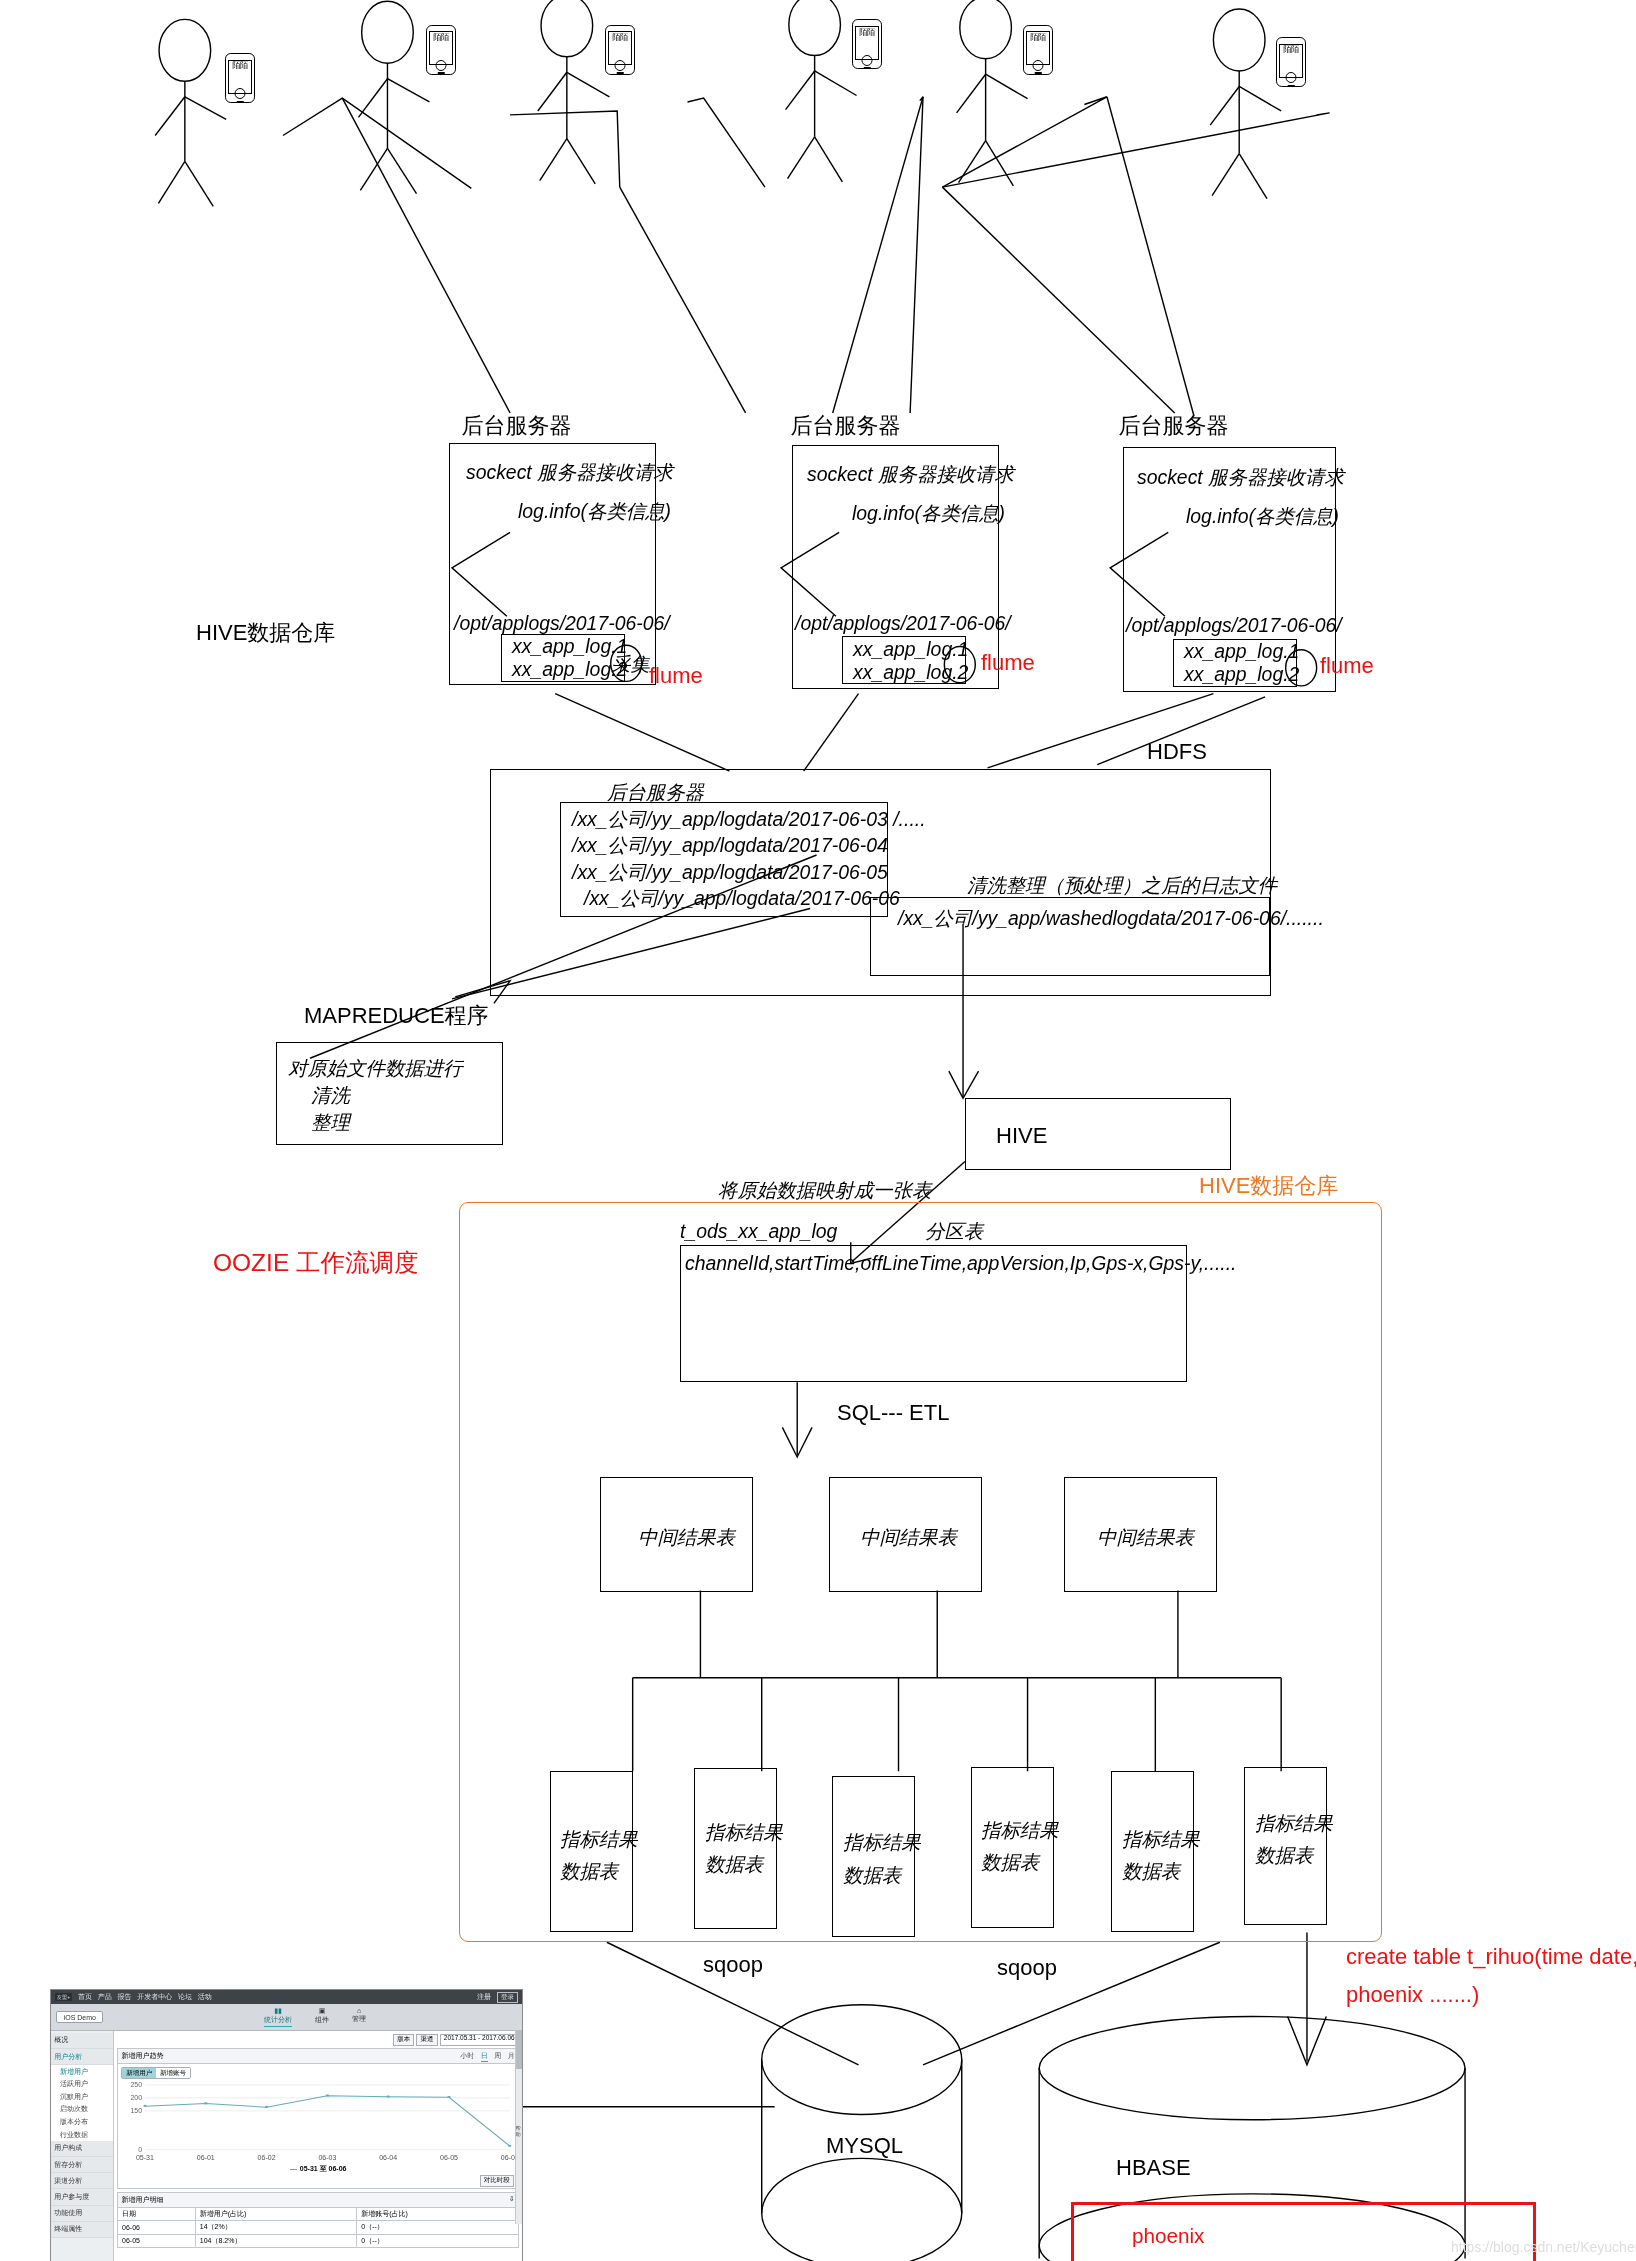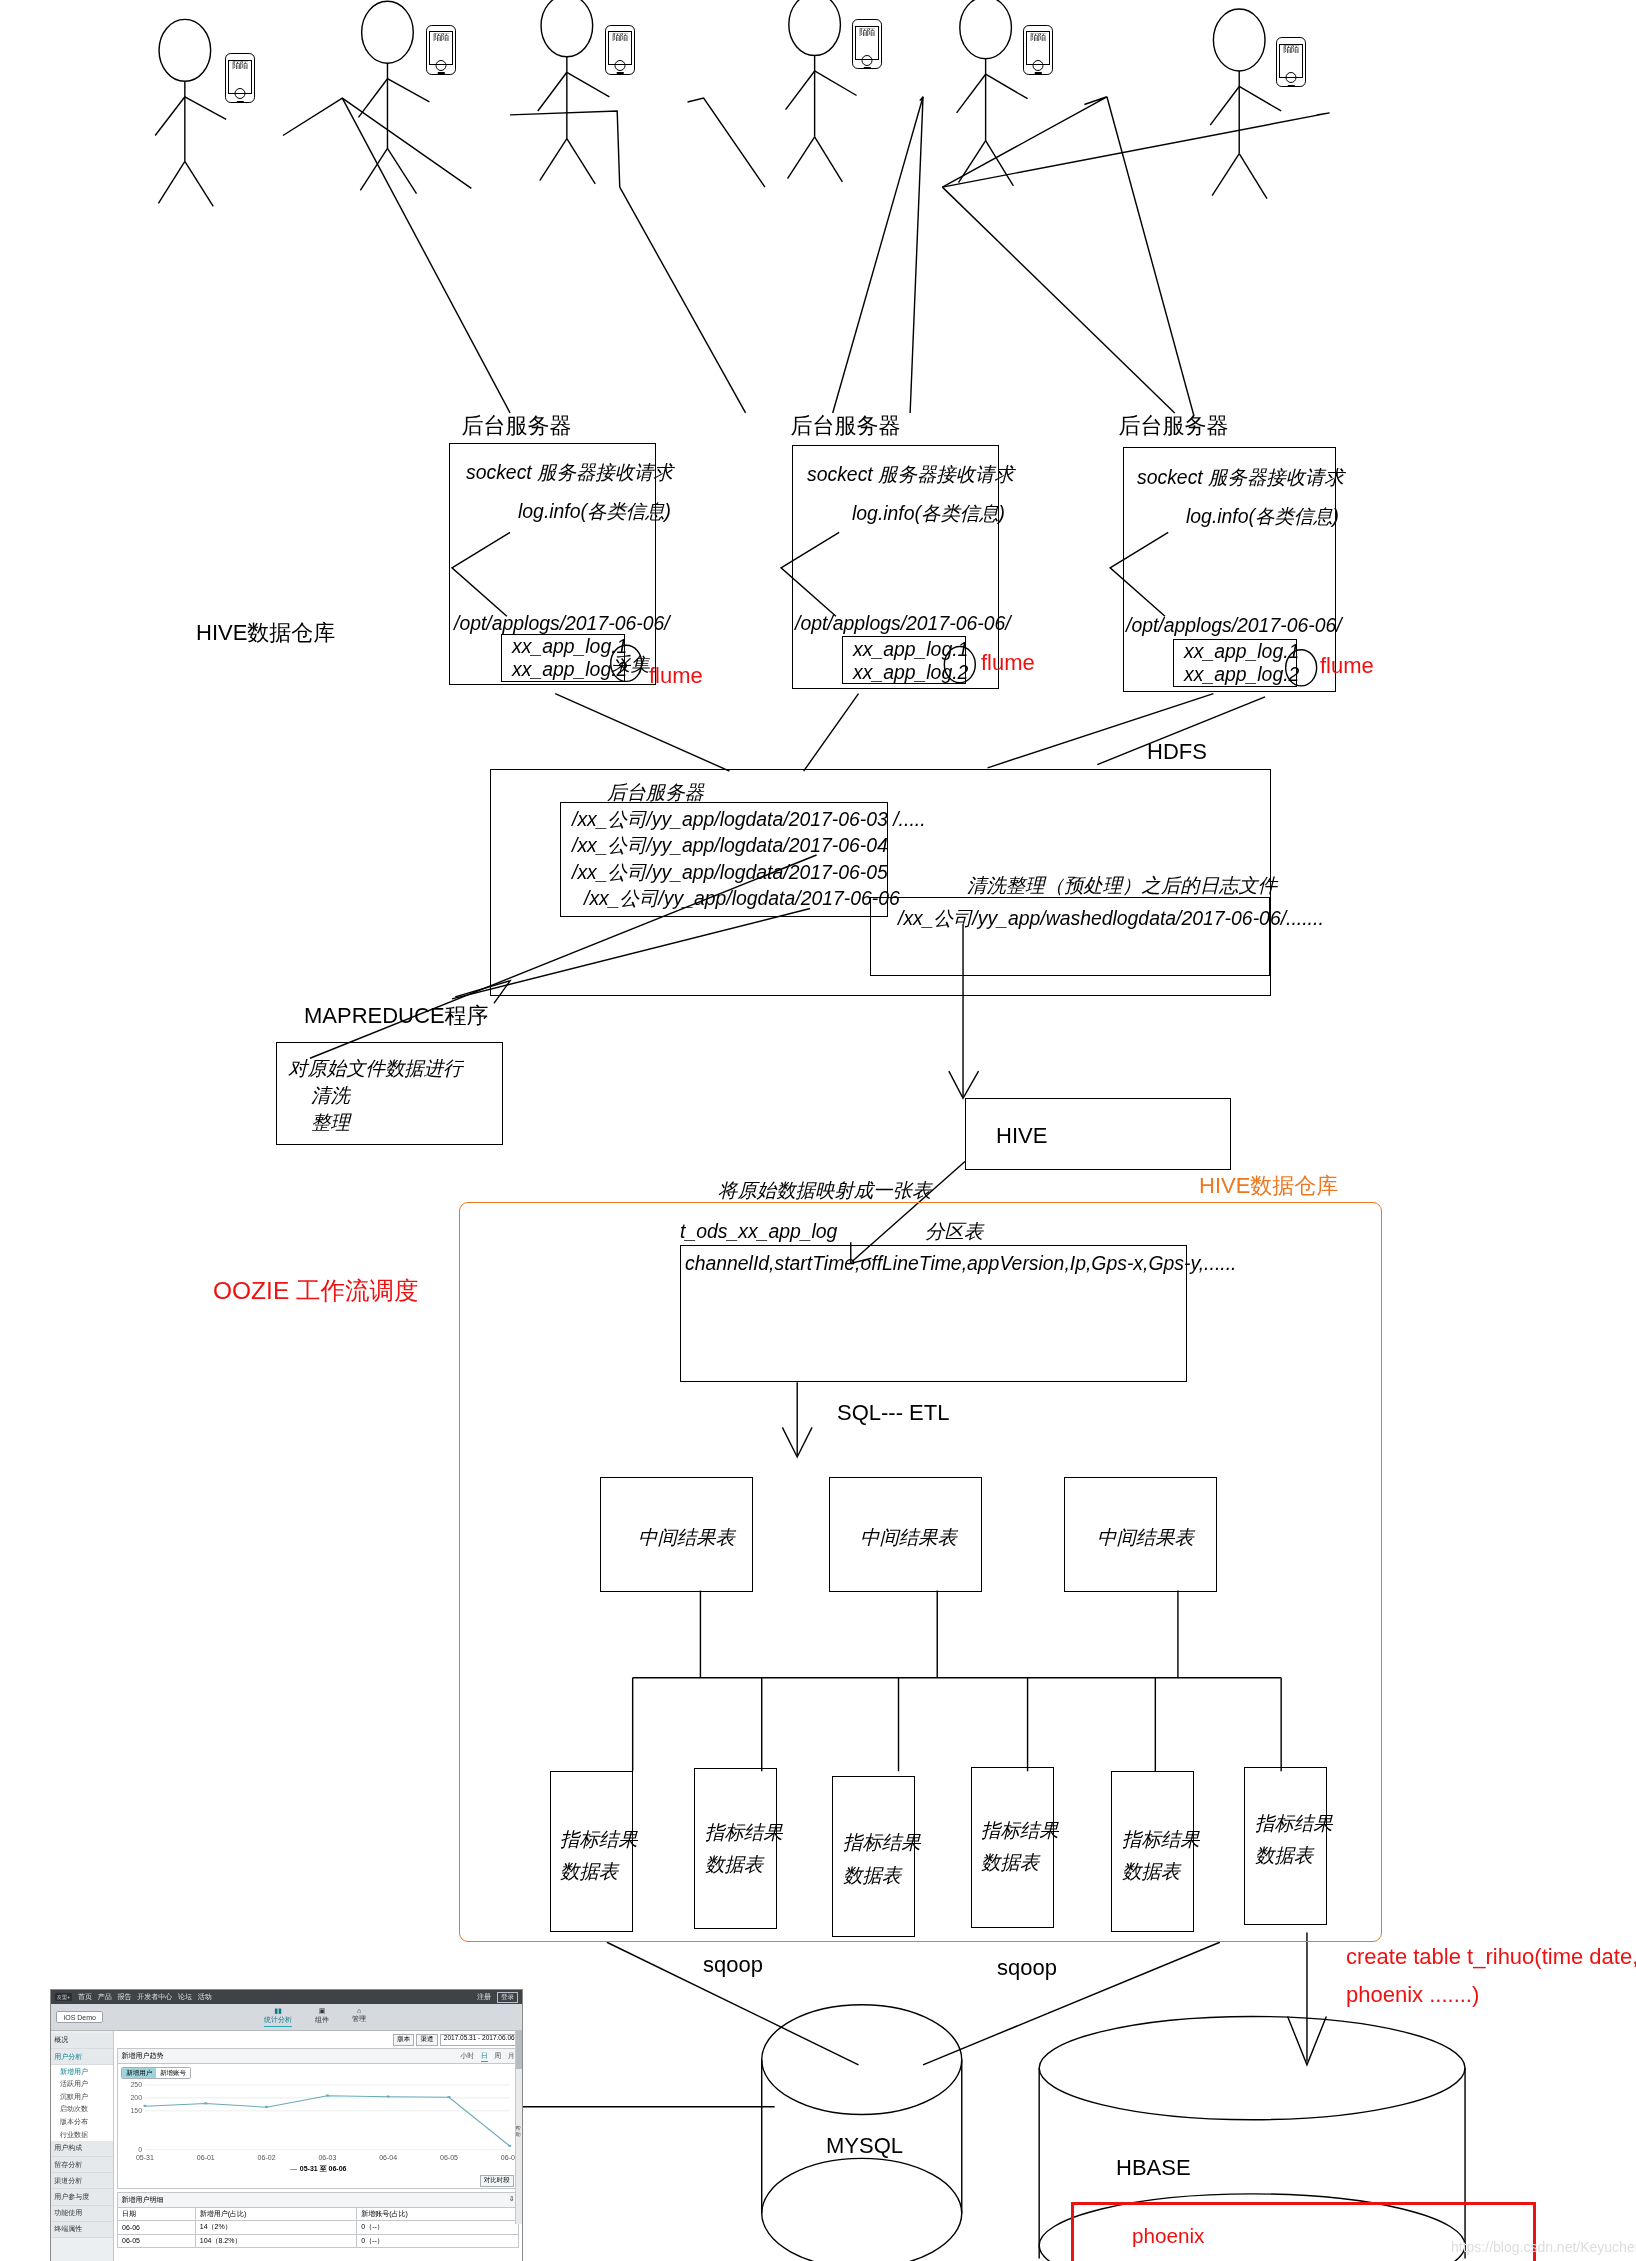--- a/index.html
+++ b/index.html
@@ -317,21 +317,21 @@
   <div class="lbl t-md" style="left:288px;top:1057px;">对原始文件数据进行</div>
   <div class="lbl t-md" style="left:311px;top:1084px;">清洗</div>
   <div class="lbl t-md" style="left:311px;top:1111px;">整理</div>
 
   <div class="box" style="left:965px;top:1098px;width:266px;height:72px;"></div>
   <div class="lbl t-lg" style="left:996px;top:1123px;">HIVE</div>
   <div class="lbl t-md" style="left:718px;top:1179px;">将原始数据映射成一张表</div>
   <div class="lbl t-lg orange" style="left:1199px;top:1173px;">HIVE数据仓库</div>
 
   <div class="oozie-box" style="left:459px;top:1202px;width:923px;height:740px;"></div>
-  <div class="lbl t-xl red" style="left:213px;top:1249px;margin-top:28px;">OOZIE 工作流调度</div>
+  <div class="lbl t-xl red" style="left:213px;top:1249px;">OOZIE 工作流调度</div>
 
   <div class="lbl t-md" style="left:680px;top:1220px;">t_ods_xx_app_log</div>
   <div class="lbl t-md" style="left:925px;top:1220px;">分区表</div>
   <div class="box" style="left:680px;top:1245px;width:507px;height:137px;"></div>
   <div class="lbl t-md" style="left:685px;top:1252px;">channelId,startTime,offLineTime,appVersion,Ip,Gps-x,Gps-y,......</div>
 
   <div class="lbl t-lg" style="left:837px;top:1400px;">SQL--- ETL</div>
 
   <div class="box" style="left:600px;top:1477px;width:153px;height:115px;"></div>
   <div class="lbl t-md" style="left:638px;top:1526px;">中间结果表</div>

